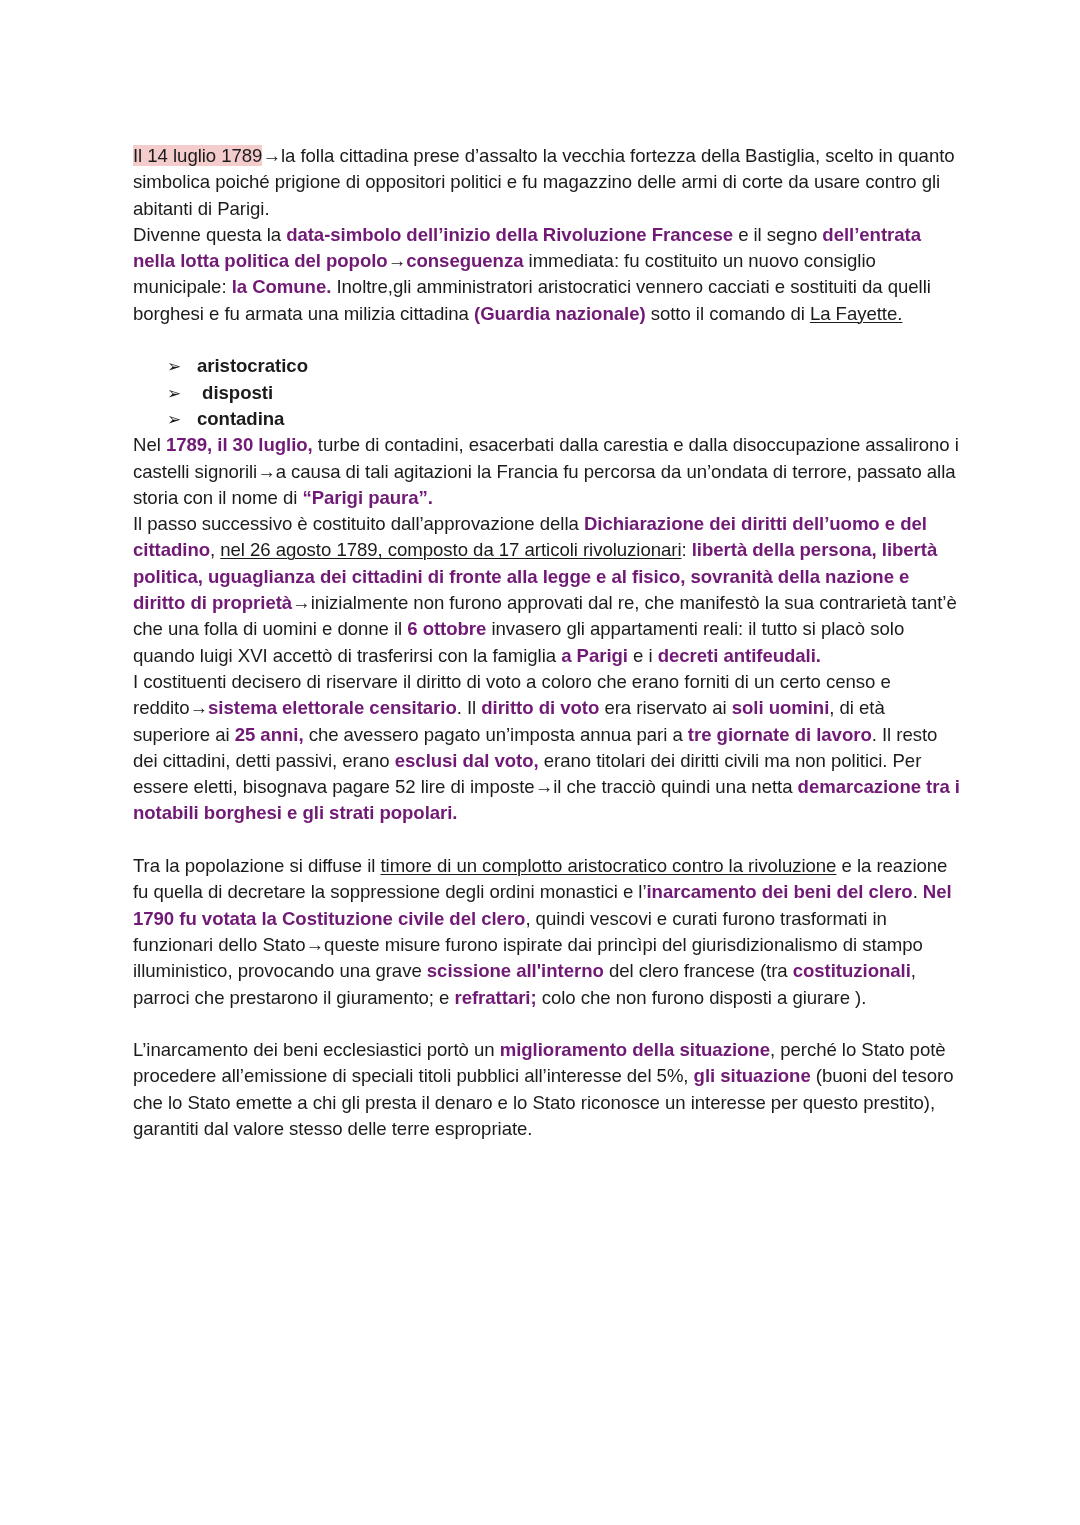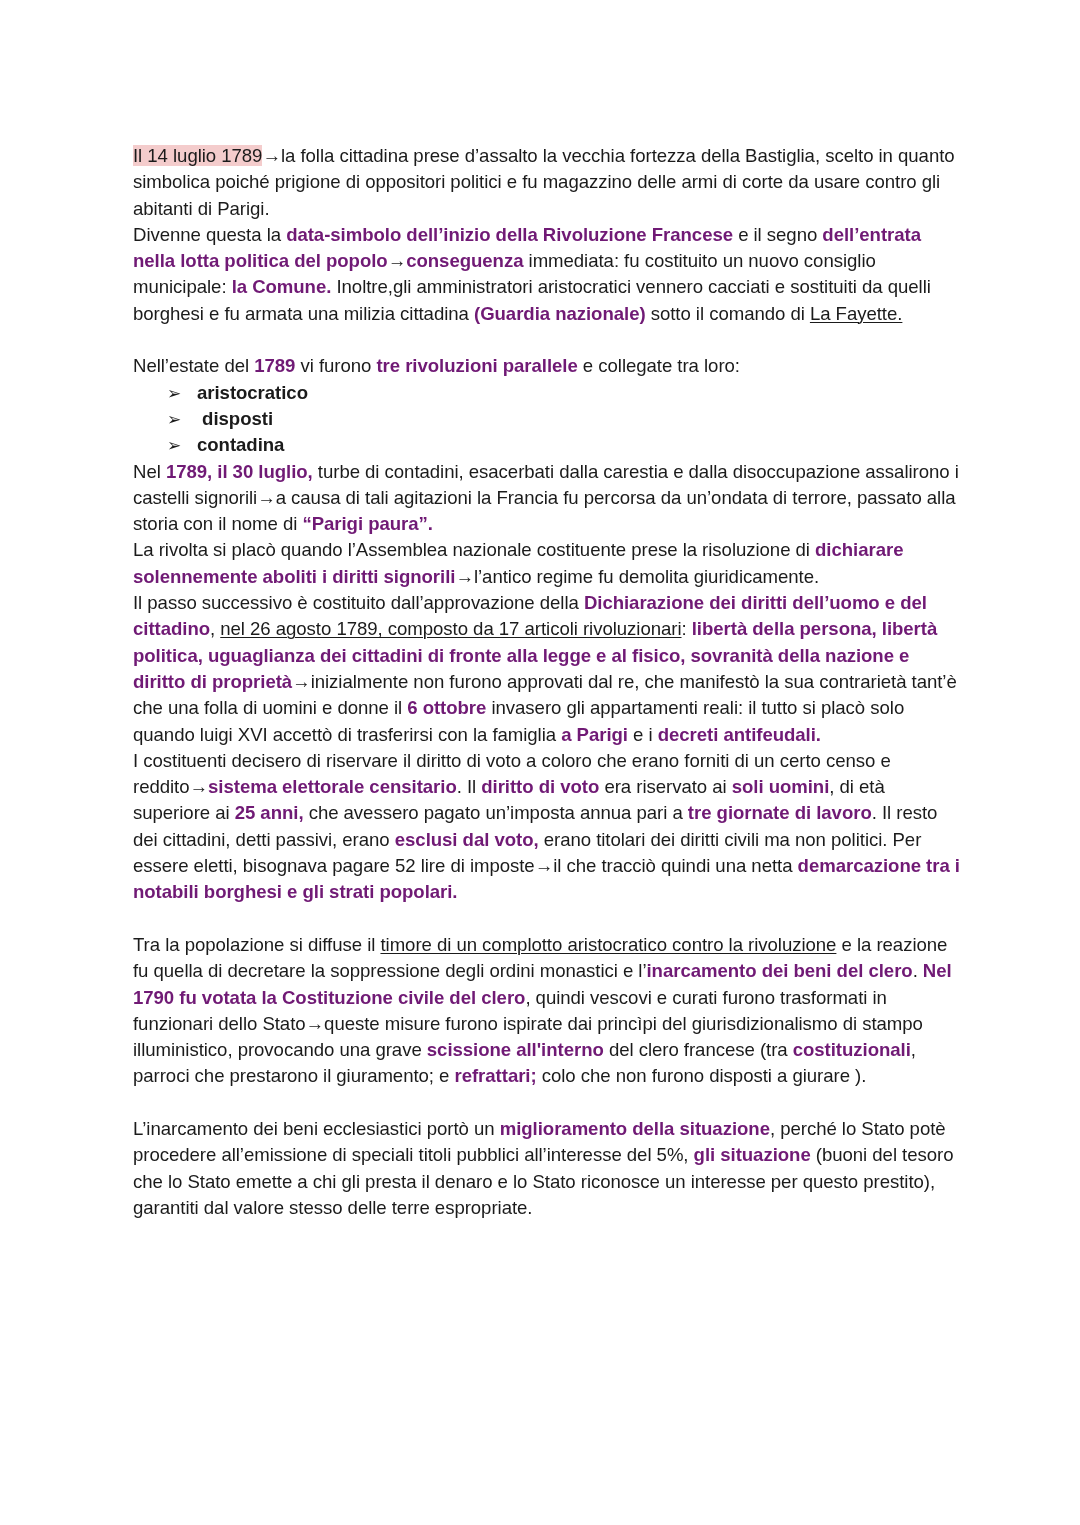--- a/index.html
+++ b/index.html
@@ -20,36 +20,34 @@
   ul.bullets li { display: flex; align-items: baseline; font-weight: 700; }
   ul.bullets li .mk { width: 30px; font-weight: 400; font-family: "DejaVu Sans", sans-serif; font-size: 17px; }
 </style>
 </head>
 <body>
 
 <div class="page">
   <p><span class="hl" style="background: rgb(244, 204, 204);">Il 14 luglio 1789</span>→la folla cittadina prese d’assalto la vecchia fortezza della Bastiglia, scelto in quanto simbolica poiché prigione di oppositori politici e fu magazzino delle armi di corte da usare contro gli abitanti di Parigi.</p>
   <p>Divenne questa la <b>data-simbolo dell’inizio della Rivoluzione Francese</b> e il segno <b>dell’entrata nella lotta politica del popolo</b>→<b>conseguenza</b> immediata: fu costituito un nuovo consiglio municipale: <b>la Comune.</b> Inoltre,gli amministratori aristocratici vennero cacciati e sostituiti da quelli borghesi e fu armata una milizia cittadina <b>(Guardia nazionale)</b> sotto il comando di <u>La Fayette.</u></p>
   <div class="blank"></div>
-  <p>Nell’estate del <b>1789</b> vi furono <b>tre rivoluzioni parallele</b> e collegate tra loro:</p>
   <ul class="bullets">
     <li>
         <span class="mk">➢</span>
         <span>aristocratico</span>
       </li>
     <li>
         <span class="mk">➢</span>
         <span style="white-space:pre"> disposti</span>
       </li>
     <li>
         <span class="mk">➢</span>
         <span>contadina</span>
       </li>
   </ul>
   <p>Nel <b>1789, il 30 luglio,</b> turbe di contadini, esacerbati dalla carestia e dalla disoccupazione assalirono i castelli signorili→a causa di tali agitazioni la Francia fu percorsa da un’ondata di terrore, passato alla storia con il nome di <b>“Parigi paura”.</b></p>
-  <p>La rivolta si placò quando l’Assemblea nazionale costituente prese la risoluzione di <b>dichiarare solennemente aboliti i diritti signorili</b>→l’antico regime fu demolita giuridicamente.</p>
   <p>Il passo successivo è costituito dall’approvazione della <b>Dichiarazione dei diritti dell’uomo e del cittadino</b>, <u>nel 26 agosto 1789, composto da 17 articoli rivoluzionari</u>: <b>libertà della persona, libertà politica, uguaglianza dei cittadini di fronte alla legge e al fisico, sovranità della nazione e diritto di proprietà</b>→inizialmente non furono approvati dal re, che manifestò la sua contrarietà tant’è che una folla di uomini e donne il <b>6 ottobre</b> invasero gli appartamenti reali: il tutto si placò solo quando luigi XVI accettò di trasferirsi con la famiglia <b>a Parigi</b> e i <b>decreti antifeudali.</b></p>
   <p>I costituenti decisero di riservare il diritto di voto a coloro che erano forniti di un certo censo e reddito→<b>sistema elettorale censitario</b>. Il <b>diritto di voto</b> era riservato ai <b>soli uomini</b>, di età superiore ai <b>25 anni,</b> che avessero pagato un’imposta annua pari a <b>tre giornate di lavoro</b>. Il resto dei cittadini, detti passivi, erano <b>esclusi dal voto,</b> erano titolari dei diritti civili ma non politici. Per essere eletti, bisognava pagare 52 lire di imposte→il che tracciò quindi una netta <b>demarcazione tra i notabili borghesi e gli strati popolari.</b></p>
   <div class="blank"></div>
   <p>Tra la popolazione si diffuse il <u>timore di un complotto aristocratico contro la rivoluzione</u> e la reazione fu quella di decretare la soppressione degli ordini monastici e l’<b>inarcamento dei beni del clero</b>. <b>Nel 1790 fu votata la Costituzione civile del clero</b>, quindi vescovi e curati furono trasformati in funzionari dello Stato→queste misure furono ispirate dai princìpi del giurisdizionalismo di stampo illuministico, provocando una grave <b>scissione all'interno</b> del clero francese (tra <b>costituzionali</b>, parroci che prestarono il giuramento; e <b>refrattari;</b> colo che non furono disposti a giurare ).</p>
   <div class="blank"></div>
   <p>L’inarcamento dei beni ecclesiastici portò un <b>miglioramento della situazione</b>, perché lo Stato potè procedere all’emissione di speciali titoli pubblici all’interesse del 5%, <b>gli situazione</b> (buoni del tesoro che lo Stato emette a chi gli presta il denaro e lo Stato riconosce un interesse per questo prestito), garantiti dal valore stesso delle terre espropriate.</p>
 </div>
 
 </body></html>

